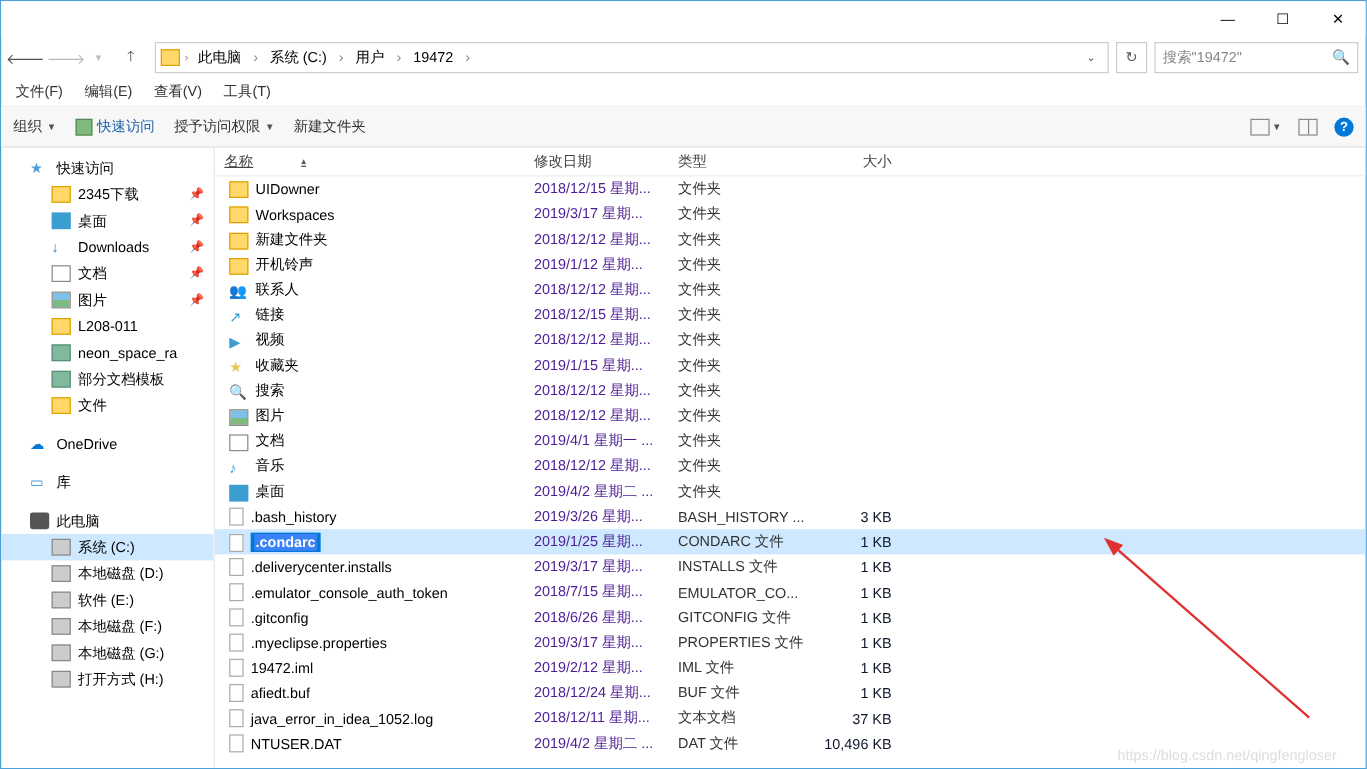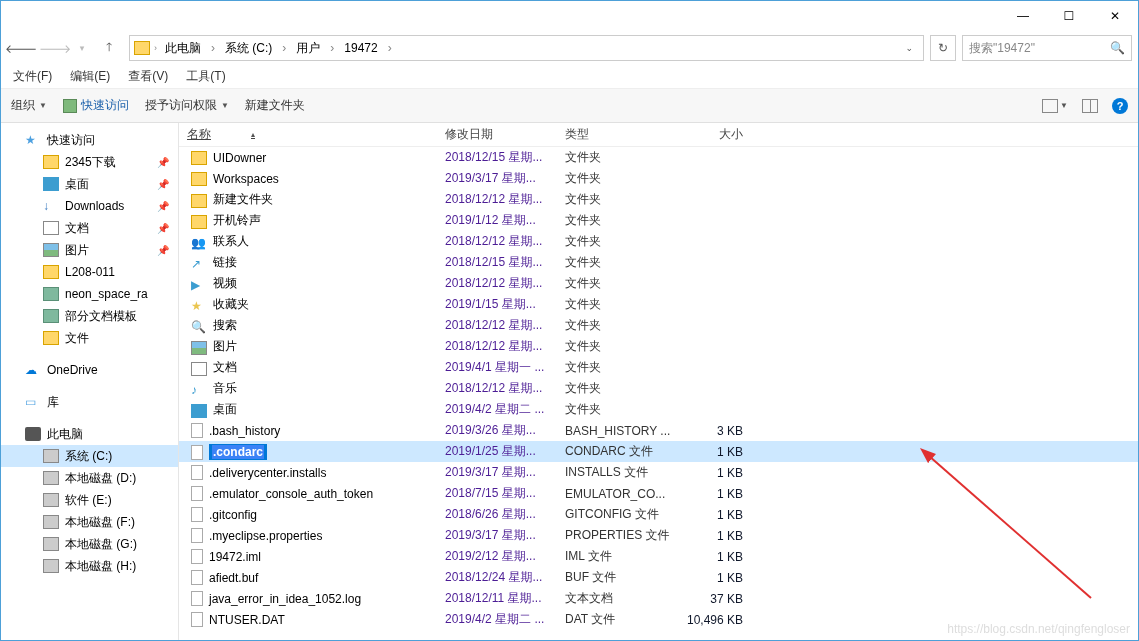--- a/index.html
+++ b/index.html
@@ -82,21 +82,21 @@
 .row .edit-box { border: 1px solid #0078d7; background: #0078d7; color: #fff; padding: 0 2px; height: 16px; line-height: 15px; }
 .name-cell .sel-text { background: #3b82f6; color: #fff; padding: 0 1px; font-weight: bold; }
 .row .date-cell { width: 120px; padding-left: 8px; color: #4c1d95; }
 .row .type-cell { width: 120px; padding-left: 8px; color: #333; }
 .row .size-cell { width: 78px; text-align: right; padding-right: 12px; color: #0f172a; }
 
 
 .arrow-annot { position: absolute; top: 325px; left: 742px; pointer-events: none; }
 .arrow-annot svg { overflow: visible; }
 
-.watermark { position: absolute; right: 8px; bottom: 4px; color: #ddd; font-size: 12px; }
+.watermark { position: absolute; right: 24px; bottom: 4px; color: #ddd; font-size: 12px; }
 </style>
 </head>
 <body>
 
 <div class="titlebar">
   <div class="win-btn">—</div>
   <div class="win-btn">☐</div>
   <div class="win-btn">✕</div>
 </div>
 
@@ -238,21 +238,21 @@
       <div class="tree-item child">
         <span class="ico ico-drive"></span>
         <span>本地磁盘 (F:)</span>
       </div>
       <div class="tree-item child">
         <span class="ico ico-drive"></span>
         <span>本地磁盘 (G:)</span>
       </div>
       <div class="tree-item child">
         <span class="ico ico-drive"></span>
-        <span>本地磁盘 (H:)</span>
+        <span>打开方式 (H:)</span>
       </div>
     </div>
 
   <div class="filelist">
     <div class="columns">
       <div class="col col-name">
         <span>名称</span>
         <span class="sort-caret">▴</span>
       </div>
       <div class="col col-date">修改日期</div>

